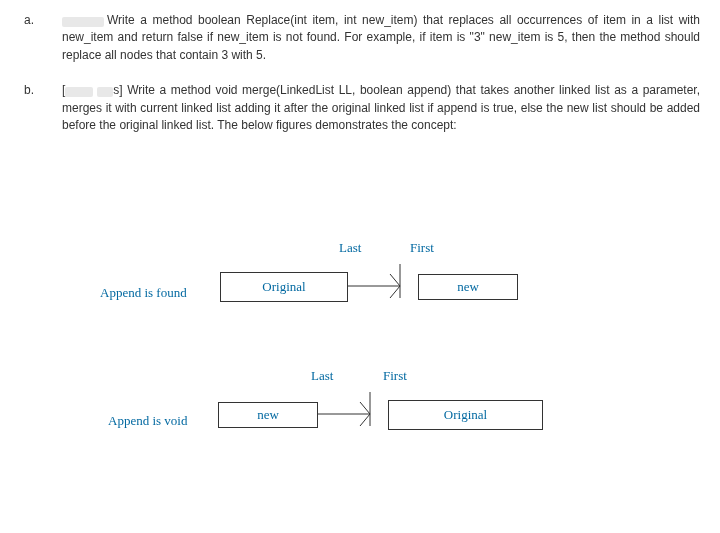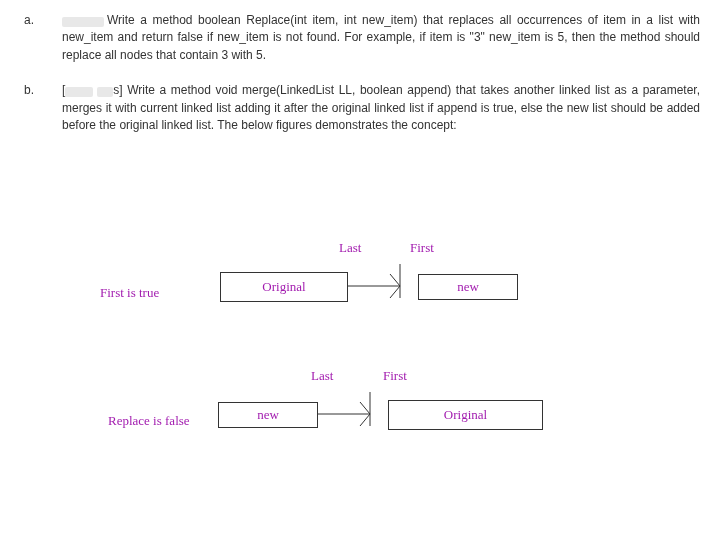--- a/index.html
+++ b/index.html
@@ -39,21 +39,21 @@
     .redact.a { width: 42px; margin-right: 3px; }
     .redact.b { width: 28px; margin-right: 3px; }
     .redact.b2 { width: 16px; margin-left: 1px;}
     .diagram-area {
       position: absolute;
       left: 60px;
       top: 240px;
       width: 600px;
       font-family: "Times New Roman", serif;
       font-size: 13px;
-      color: #a21caf;
+      color: #0369a1;
     }
     .diag-row {
       position: relative;
       height: 120px;
       margin-bottom: 8px;
     }
     .caption {
       position: absolute;
       font-family: "Times New Roman", serif;
     }
@@ -87,41 +87,41 @@
     <span>[</span><span class="redact b"></span><span class="redact b2"></span><span>s]</span><span> Write a method void merge(LinkedList LL, boolean append) that takes another linked list as a parameter, merges it with current linked list adding it after the original linked list if append is true, else the new list should be added before the original linked list. The below figures demonstrates the concept:</span>
   </div>
 </div>
 
 <div class="diagram-area">
 
   <div class="diag-row">
     <div class="caption" style="left:279px; top:0px;">Last</div>
     <div class="caption" style="left:350px; top:0px;">First</div>
 
-    <div class="caption" style="left:40px; top:45px;">First is true</div>
+    <div class="caption" style="left:40px; top:45px;">Append is found</div>
 
     <div class="box" style="left:160px; top:32px; width:128px; height:30px;">Original</div>
 
     <div class="arrow" style="left:288px; top:24px;">
       <svg width="72" height="34">
         <line x1="0" y1="22" x2="52" y2="22" stroke="#333" stroke-width="1"></line>
         <line x1="42" y1="10" x2="52" y2="22" stroke="#333" stroke-width="1"></line>
         <line x1="42" y1="34" x2="52" y2="22" stroke="#333" stroke-width="1"></line>
         <line x1="52" y1="0" x2="52" y2="34" stroke="#333" stroke-width="1"></line>
       </svg>
     </div>
 
     <div class="box" style="left:358px; top:34px; width:100px; height:26px;">new</div>
   </div>
 
   <div class="diag-row">
     <div class="caption" style="left:251px; top:0px;">Last</div>
     <div class="caption" style="left:323px; top:0px;">First</div>
 
-    <div class="caption" style="left:48px; top:45px;">Replace is false</div>
+    <div class="caption" style="left:48px; top:45px;">Append is void</div>
 
     <div class="box" style="left:158px; top:34px; width:100px; height:26px;">new</div>
 
     <div class="arrow" style="left:258px; top:24px;">
       <svg width="72" height="34">
         <line x1="0" y1="22" x2="52" y2="22" stroke="#333" stroke-width="1"></line>
         <line x1="42" y1="10" x2="52" y2="22" stroke="#333" stroke-width="1"></line>
         <line x1="42" y1="34" x2="52" y2="22" stroke="#333" stroke-width="1"></line>
         <line x1="52" y1="0" x2="52" y2="34" stroke="#333" stroke-width="1"></line>
       </svg>

